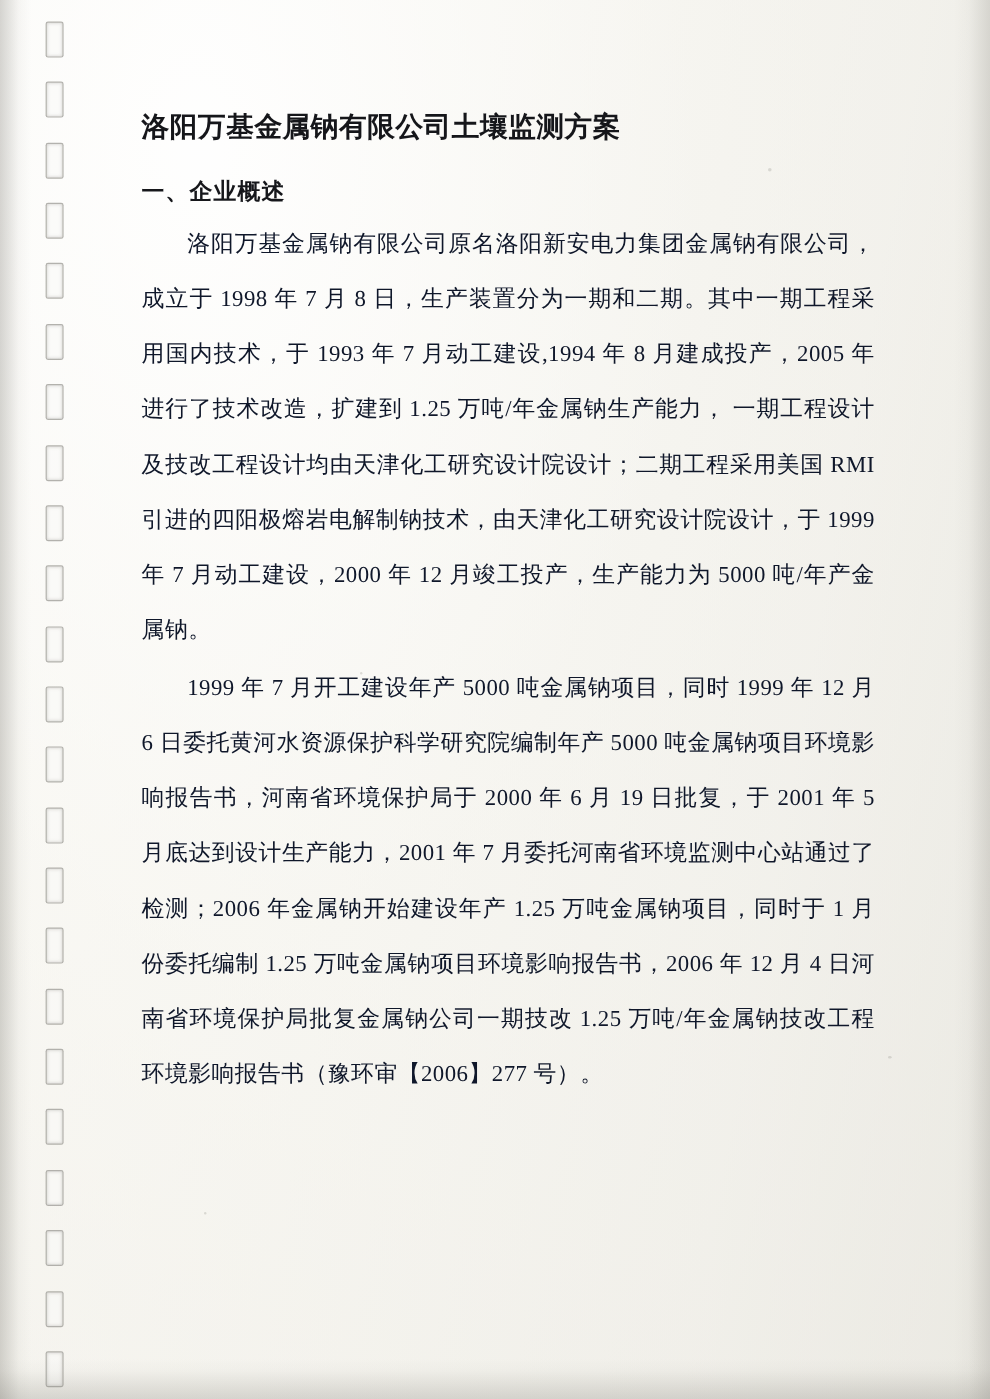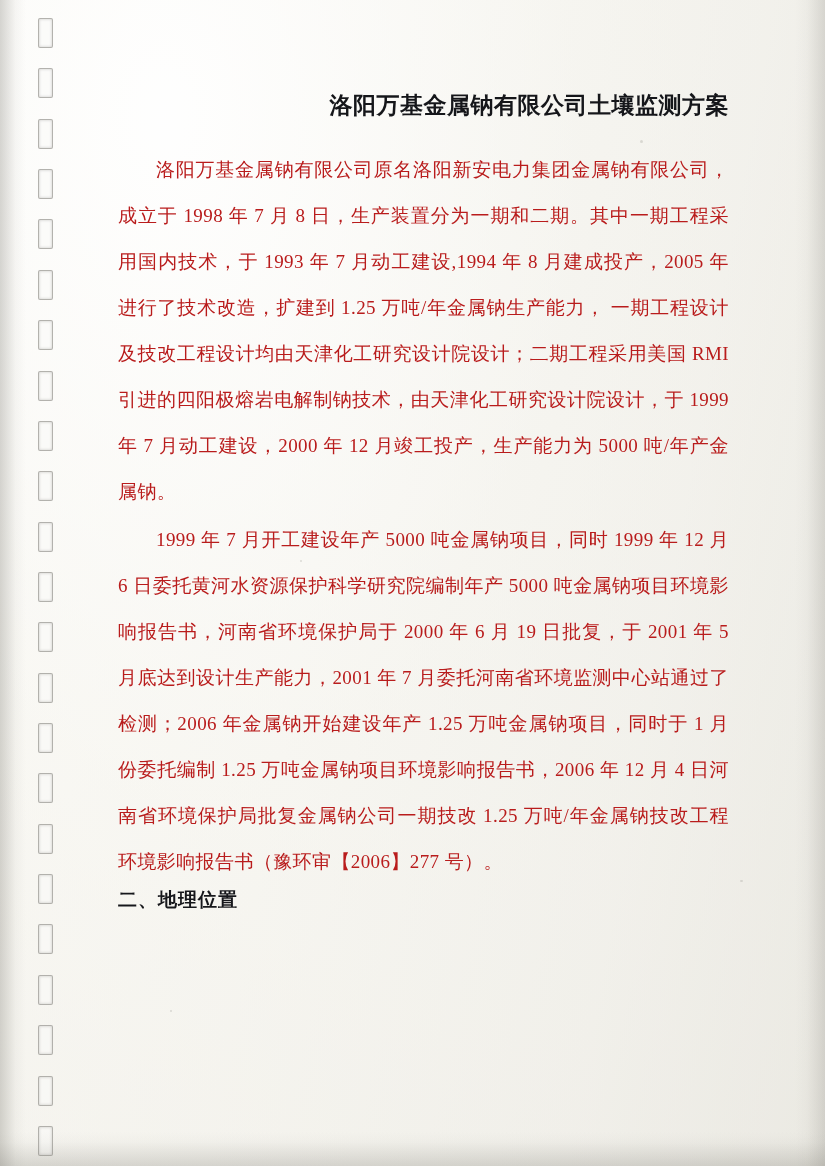--- a/index.html
+++ b/index.html
@@ -72,39 +72,39 @@
     background: rgba(250,250,248,0.6);
     box-shadow: inset 0 0 3px rgba(140,138,132,0.45);
   }
   .content {
     position: absolute;
     left: 118px;
     right: 96px;
     top: 72px;
   }
   .doc-title {
-    text-align: right;
+    text-align: left;
     font-size: 23px;
     font-weight: bold;
     letter-spacing: 0.5px;
     color: #15161a;
     margin: 18px 0 26px 0;
     font-family: Liberation Mono, monospace;
   }
   .section-heading {
     font-size: 19px;
     font-weight: bold;
     color: #16171b;
     margin: 0 0 8px 0;
     letter-spacing: 1px;
   }
   .para {
     font-size: 19px;
     line-height: 46px;
-    color: #b91c1c;
+    color: #0f172a;
     text-align: justify;
     text-justify: inter-ideograph;
     text-indent: 2em;
     margin: 0 0 2px 0;
     letter-spacing: 0.4px;
   }
   .para.tight {
     margin-bottom: 0;
   }
   .fade-last {
@@ -148,26 +148,26 @@
     <div class="hole"></div>
     <div class="hole"></div>
     <div class="hole"></div>
     <div class="hole"></div>
   </div>
 
   <div class="content">
     <div class="doc-title">洛阳万基金属钠有限公司土壤监测方案</div>
 
     <div>
+      <div class="section-heading">一、企业概述</div>
       <p class="para">洛阳万基金属钠有限公司原名洛阳新安电力集团金属钠有限公司，成立于 1998 年 7 月 8 日，生产装置分为一期和二期。其中一期工程采用国内技术，于 1993 年 7 月动工建设,1994 年 8 月建成投产，2005 年进行了技术改造，扩建到 1.25 万吨/年金属钠生产能力， 一期工程设计及技改工程设计均由天津化工研究设计院设计；二期工程采用美国 RMI 引进的四阳极熔岩电解制钠技术，由天津化工研究设计院设计，于 1999 年 7 月动工建设，2000 年 12 月竣工投产，生产能力为 5000 吨/年产金属钠。</p>
       <p class="para">1999 年 7 月开工建设年产 5000 吨金属钠项目，同时 1999 年 12 月 6 日委托黄河水资源保护科学研究院编制年产 5000 吨金属钠项目环境影响报告书，河南省环境保护局于 2000 年 6 月 19 日批复，于 2001 年 5 月底达到设计生产能力，2001 年 7 月委托河南省环境监测中心站通过了检测；2006 年金属钠开始建设年产 1.25 万吨金属钠项目，同时于 1 月份委托编制 1.25 万吨金属钠项目环境影响报告书，2006 年 12 月 4 日河南省环境保护局批复金属钠公司一期技改 1.25 万吨/年金属钠技改工程环境影响报告书（豫环审【2006】277 号）。</p>
     </div>
 
     <div>
-      <div class="section-heading">二、地理位置</div>
     </div>
   </div>
 
   <div class="speckle" style="left:640px; top:140px; width:3px; height:3px;"></div>
   <div class="speckle" style="left:300px; top:560px; width:2px; height:2px;"></div>
   <div class="speckle" style="left:740px; top:880px; width:3px; height:2px;"></div>
   <div class="speckle" style="left:170px; top:1010px; width:2px; height:2px;"></div>
 
   <div class="edge-shadow"></div>
   <div class="edge-shadow-right"></div>

